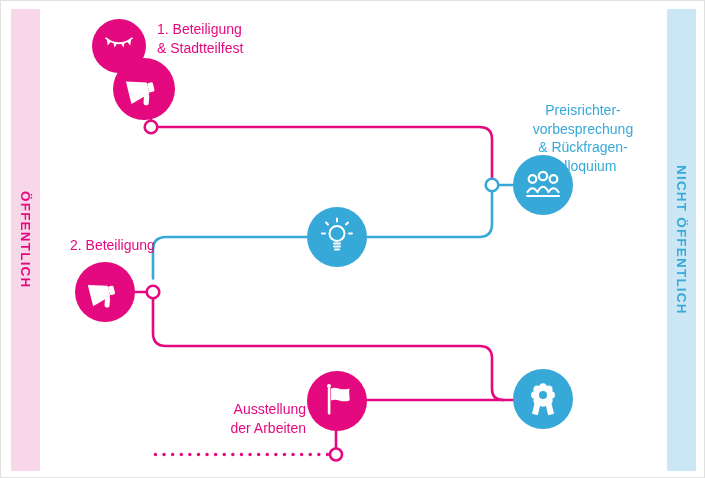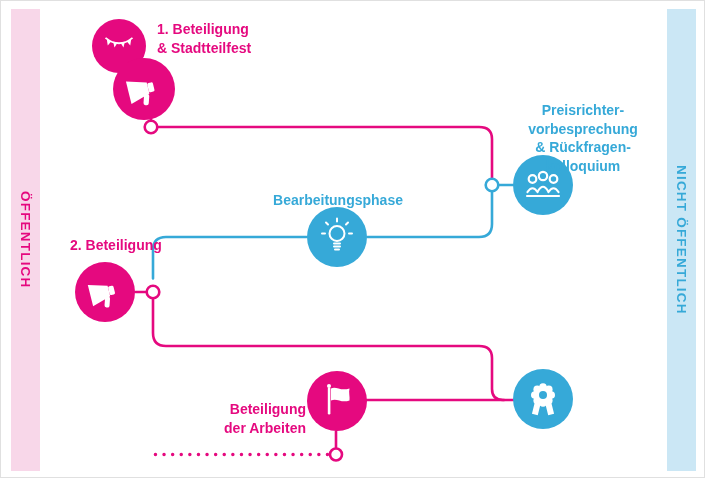--- a/index.html
+++ b/index.html
@@ -23,21 +23,21 @@
   path.conn{fill:none;stroke-width:2.6;stroke-linecap:round;}
   .line-pink{stroke:var(--pink);}
   .line-blue{stroke:var(--blue);}
   circle.node{fill:#ffffff;stroke-width:2.6;}
   path.dotted{stroke-dasharray:0.1 8.5;stroke-width:3.4;stroke-linecap:round;}
 
   .bubble{position:absolute;border-radius:50%;display:flex;align-items:center;justify-content:center;}
   .bubble.pink{background:var(--pink);}
   .bubble.blue{background:var(--blue);}
 
-  .label{position:absolute;font-weight:bold;font-size:14px;line-height:18.5px;white-space:pre-line;}
+  .label{position:absolute;font-weight:normal;font-size:14px;line-height:18.5px;white-space:pre-line;}
   .label.pink{color:var(--pink);}
   .label.blue{color:var(--blue);margin-top:10px;}
   .ta-c{text-align:center;}
   .ta-r{text-align:right;}
 
   .icon-bg-fill{fill:var(--blue);}
 </style>
 </head>
 <body>
 
@@ -149,18 +149,17 @@
       </g>
     </svg>
   </div>
 
   <div class="label pink" style="left:156px;top:19px;width:170px;">1. Beteiligung
 &amp; Stadtteilfest</div>
   <div class="label blue ta-c" style="left:497px;top:90px;width:170px;">Preisrichter-
 vorbesprechung
 &amp; Rückfragen-
 kolloquium</div>
-  <div class="label blue ta-c" style="left:237px;top:180px;width:200px;">Bearbeitungsphase</div>
   <div class="label pink" style="left:45px;top:235px;width:120px;margin-left:24px;">2. Beteiligung</div>
-  <div class="label pink ta-r" style="left:148px;top:399px;width:157px;">Beteiligung
+  <div class="label pink ta-r" style="left:148px;top:399px;width:157px;">Ausstellung
 der Arbeiten</div>
 
 </div>
 
 </body></html>

